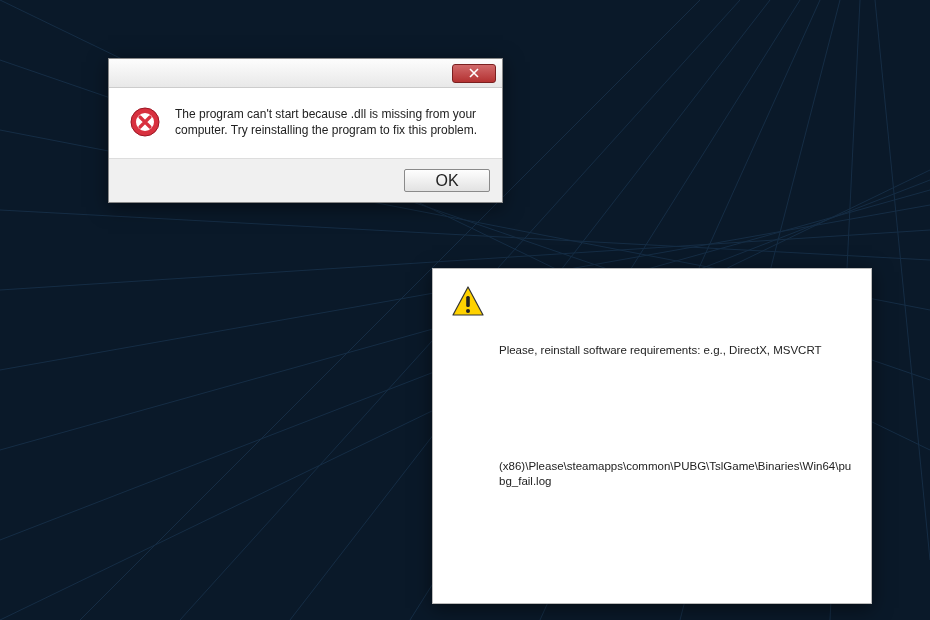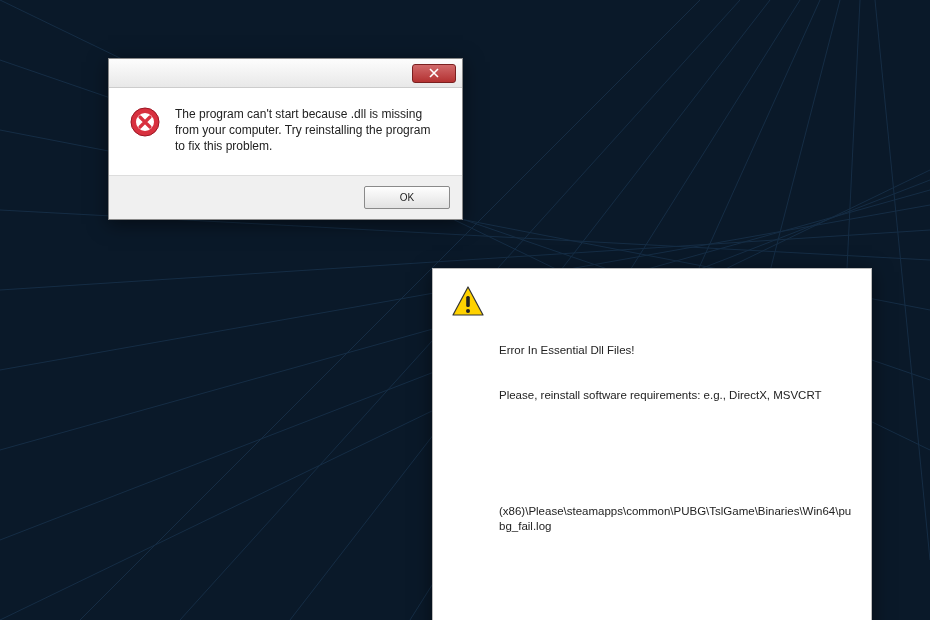--- a/index.html
+++ b/index.html
@@ -13,21 +13,21 @@
     }
     .bg-lines {
       position: absolute;
       inset: 0;
       pointer-events: none;
     }
     .dialog1 {
       position: absolute;
       left: 108px;
       top: 58px;
-      width: 355px;
+      width: 395px;
       background: #a16207;
       border: 1px solid #888;
       box-shadow: 0 4px 18px rgba(0,0,0,0.5);
     }
     .titlebar1 {
       height: 29px;
       background: linear-gradient(to bottom, #fdfdfd, #e8e8e8);
       border-bottom: 1px solid #ccc;
       display: flex;
       justify-content: flex-end;
@@ -68,21 +68,21 @@
       padding: 10px 12px;
       display: flex;
       justify-content: flex-end;
     }
     .btn {
       min-width: 86px;
       height: 23px;
       background: linear-gradient(to bottom, #fefefe, #e2e2e2);
       border: 1px solid #8a8a8a;
       border-radius: 2px;
-      font-size: 10px;
+      font-size: 16px;
       color: #222;
       cursor: pointer;
       display: flex;
       align-items: center;
       justify-content: center;
     }
     .dialog2 {
       position: absolute;
       left: 432px;
       top: 268px;
@@ -160,21 +160,20 @@
 
 <div class="dialog2">
   <div class="dialog2-body">
     <svg class="warn-icon" viewBox="0 0 34 34">
       <path d="M17 2 L32 30 L2 30 Z" fill="#ffd200" stroke="#333" stroke-width="1.2" stroke-linejoin="round"></path>
       <rect x="15.2" y="11" width="3.6" height="11" rx="1.5" fill="#222"></rect>
       <circle cx="17" cy="26" r="2" fill="#222"></circle>
     </svg>
     <div class="dialog2-text">
       <div class="block">
-        <div>Error In Essential Dll Files!</div>
         <div>Please, reinstall software requirements: e.g., DirectX, MSVCRT</div>
       </div>
       <div class="block">
         <div>(x86)\Please\steamapps\common\PUBG\TslGame\Binaries\Win64\pubg_fail.log</div>
       </div>
       
       
     </div>
   </div>
 

